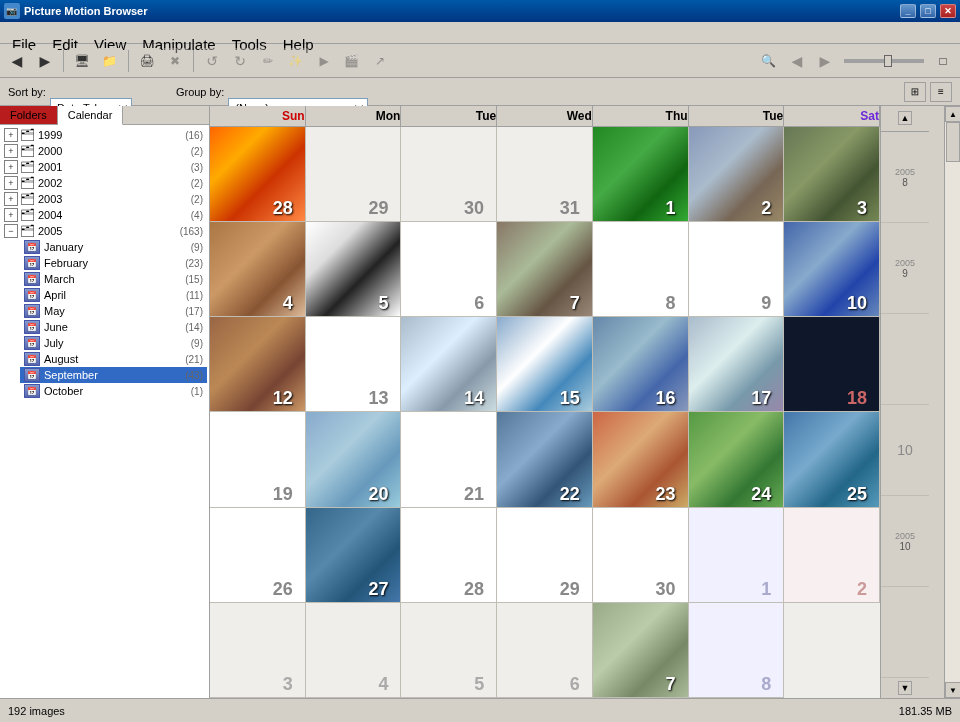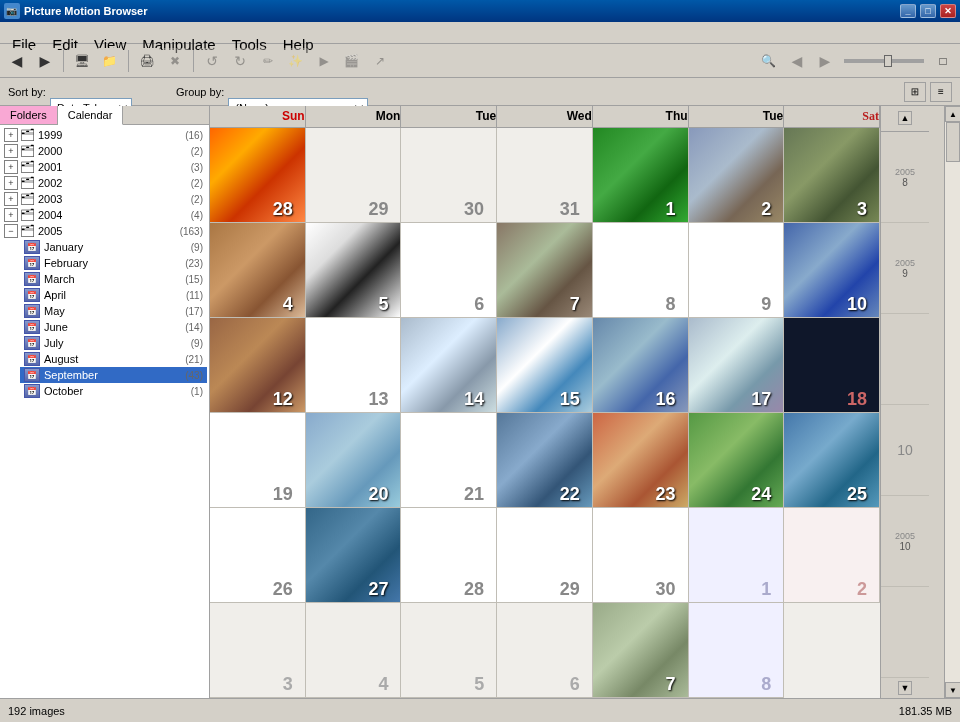--- a/index.html
+++ b/index.html
@@ -95,21 +95,21 @@
     }
     #panel-tabs {
       display: flex;
       background: #d4d0c8;
       border-bottom: 1px solid #a0a0a0;
     }
     .panel-tab {
       padding: 3px 10px;
       font-size: 11px;
       cursor: pointer;
-      background: #f9a8d4;
+      background: #b91c1c;
       border-right: 1px solid #a0a0a0;
     }
     .panel-tab.active {
       background: white;
       border-bottom: 1px solid white;
       margin-bottom: -1px;
       z-index: 1;
     }
     #folder-tree {
       flex: 1;
@@ -172,21 +172,21 @@
       border-bottom: 1px solid #a0a0a0;
     }
     .day-header {
       text-align: right;
       padding: 3px 0;
       font-size: 12px;
       font-weight: bold;
       border-right: 1px solid #a0a0a0;
     }
     .day-header.sun { color: #cc0000; }
-    .day-header.sat { color: #b91c1c; font-family: Liberation Serif, serif; }
+    .day-header.sat { color: #6d28d9; }
 
     
     #calendar-grid {
       display: grid;
       grid-template-columns: repeat(7, 1fr);
       grid-template-rows: repeat(6, 1fr);
       flex: 1;
       overflow: hidden;
     }
     .cal-cell {

